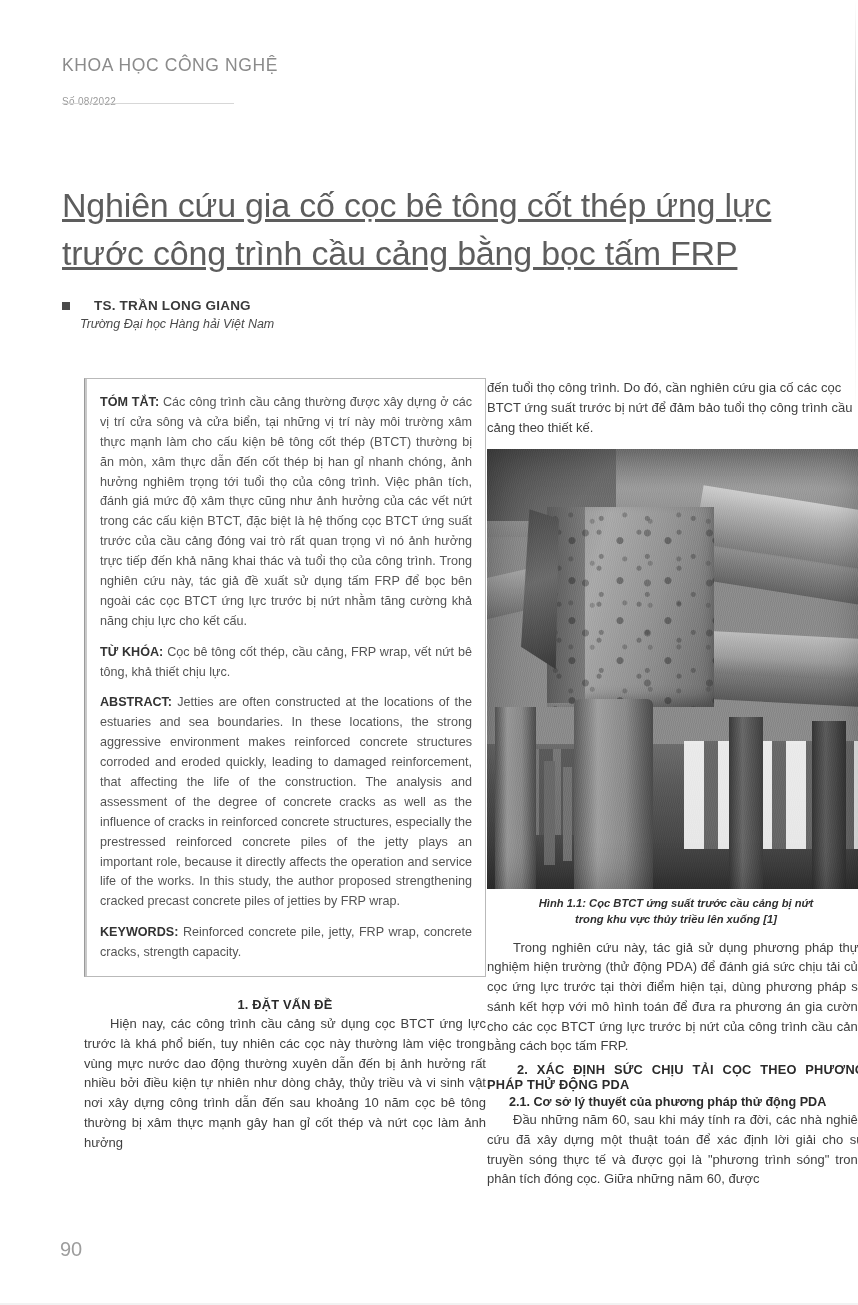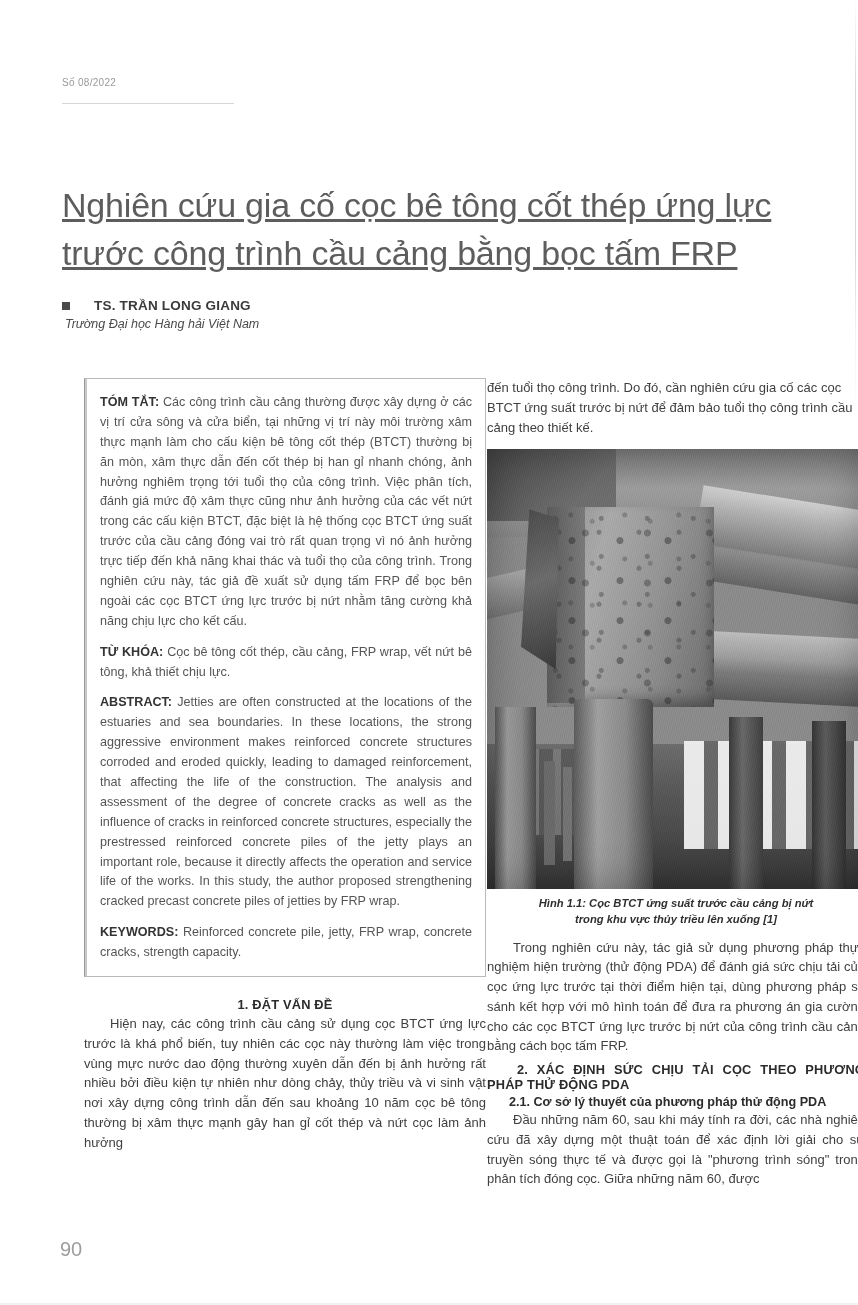--- a/index.html
+++ b/index.html
@@ -105,21 +105,21 @@
     flex: 0 0 auto;
   }
   .byline-name {
     font-size: 13.5px;
     font-weight: 700;
     color: #3a3a3a;
     letter-spacing: 0.2px;
   }
   .byline-affil {
     margin-top: 4px;
-    margin-left: 3px;
+    margin-left: 18px;
     font-size: 12.5px;
     font-style: italic;
     color: #4a4a4a;
   }
 
   
   .col-left {
     position: absolute;
     left: 58px;
     top: 378px;
@@ -378,20 +378,21 @@
 </style>
 </head>
 <body>
 
 <div class="page">
 
   <div class="scan-edge-right"></div>
   <div class="scan-edge-bottom"></div>
 
   <div class="masthead">
+    <div class="masthead-title">KHOA HỌC CÔNG NGHỆ</div>
     <div class="masthead-issue">Số 08/2022</div>
   </div>
   <div class="masthead-rule"></div>
 
   <h1 class="article-title">Nghiên cứu gia cố cọc bê tông cốt thép ứng lực trước công trình cầu cảng bằng bọc tấm FRP</h1>
 
   <div class="byline">
     <div class="byline-name-row">
       <span class="byline-bullet"></span>
       <span class="byline-name">TS. TRẦN LONG GIANG</span>

